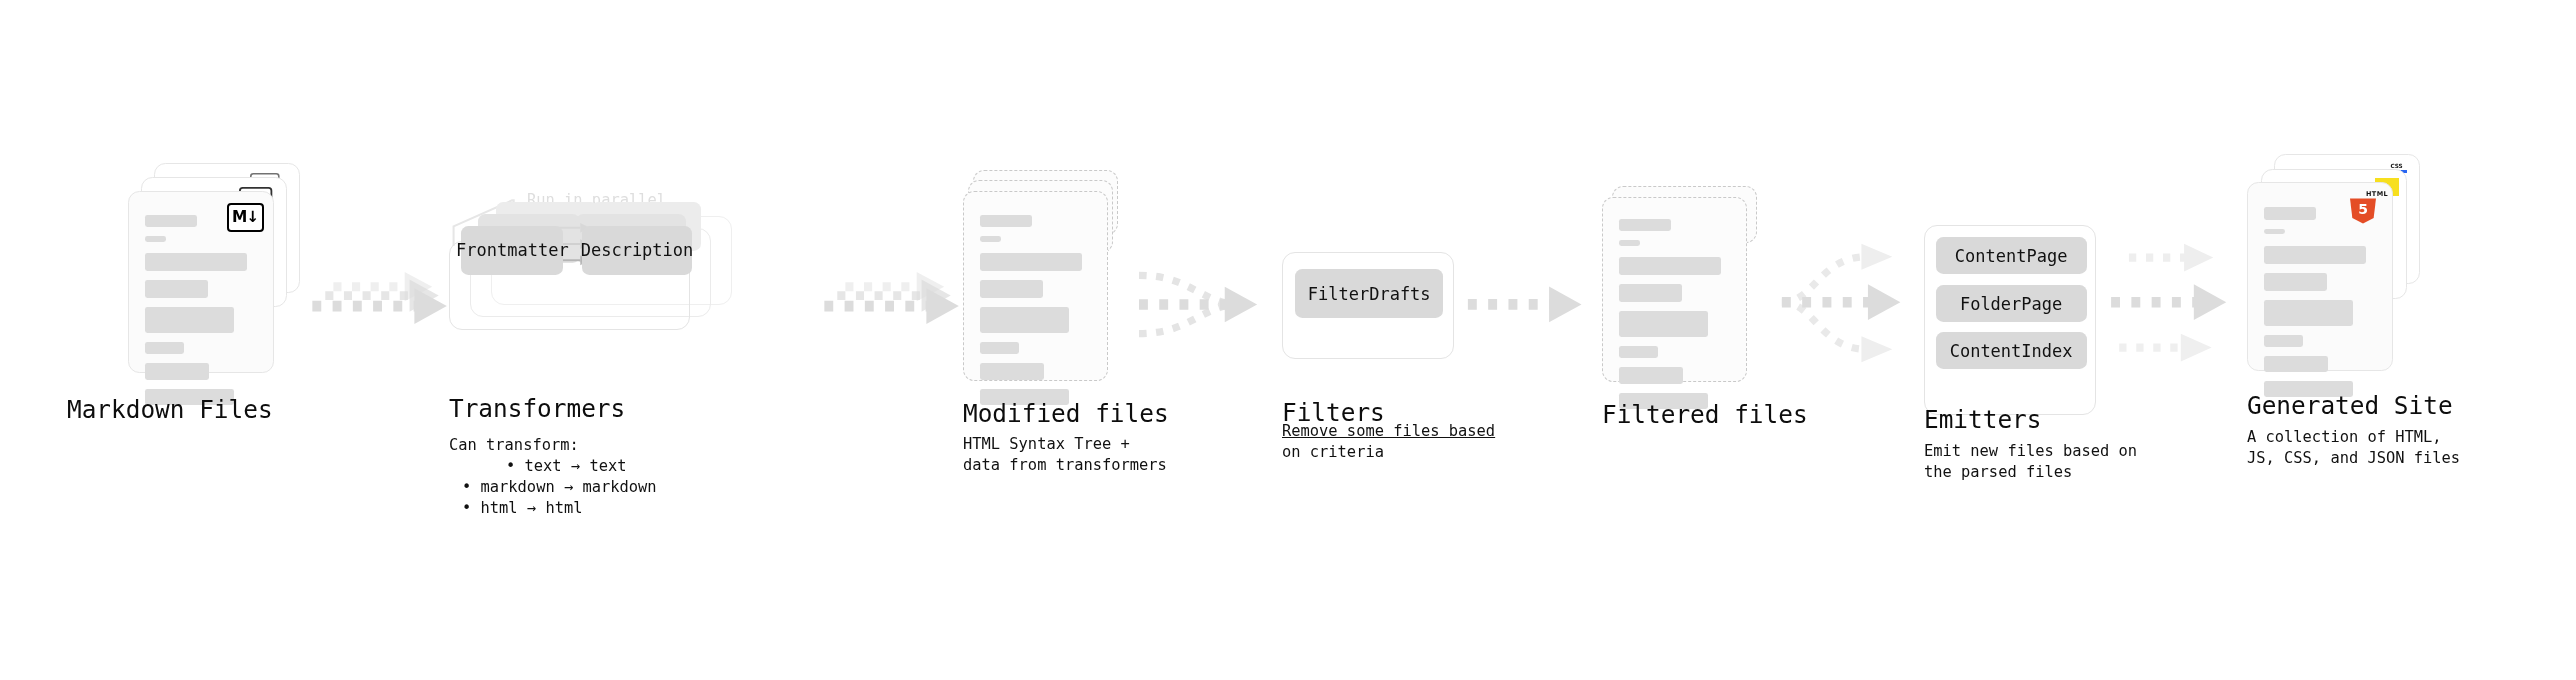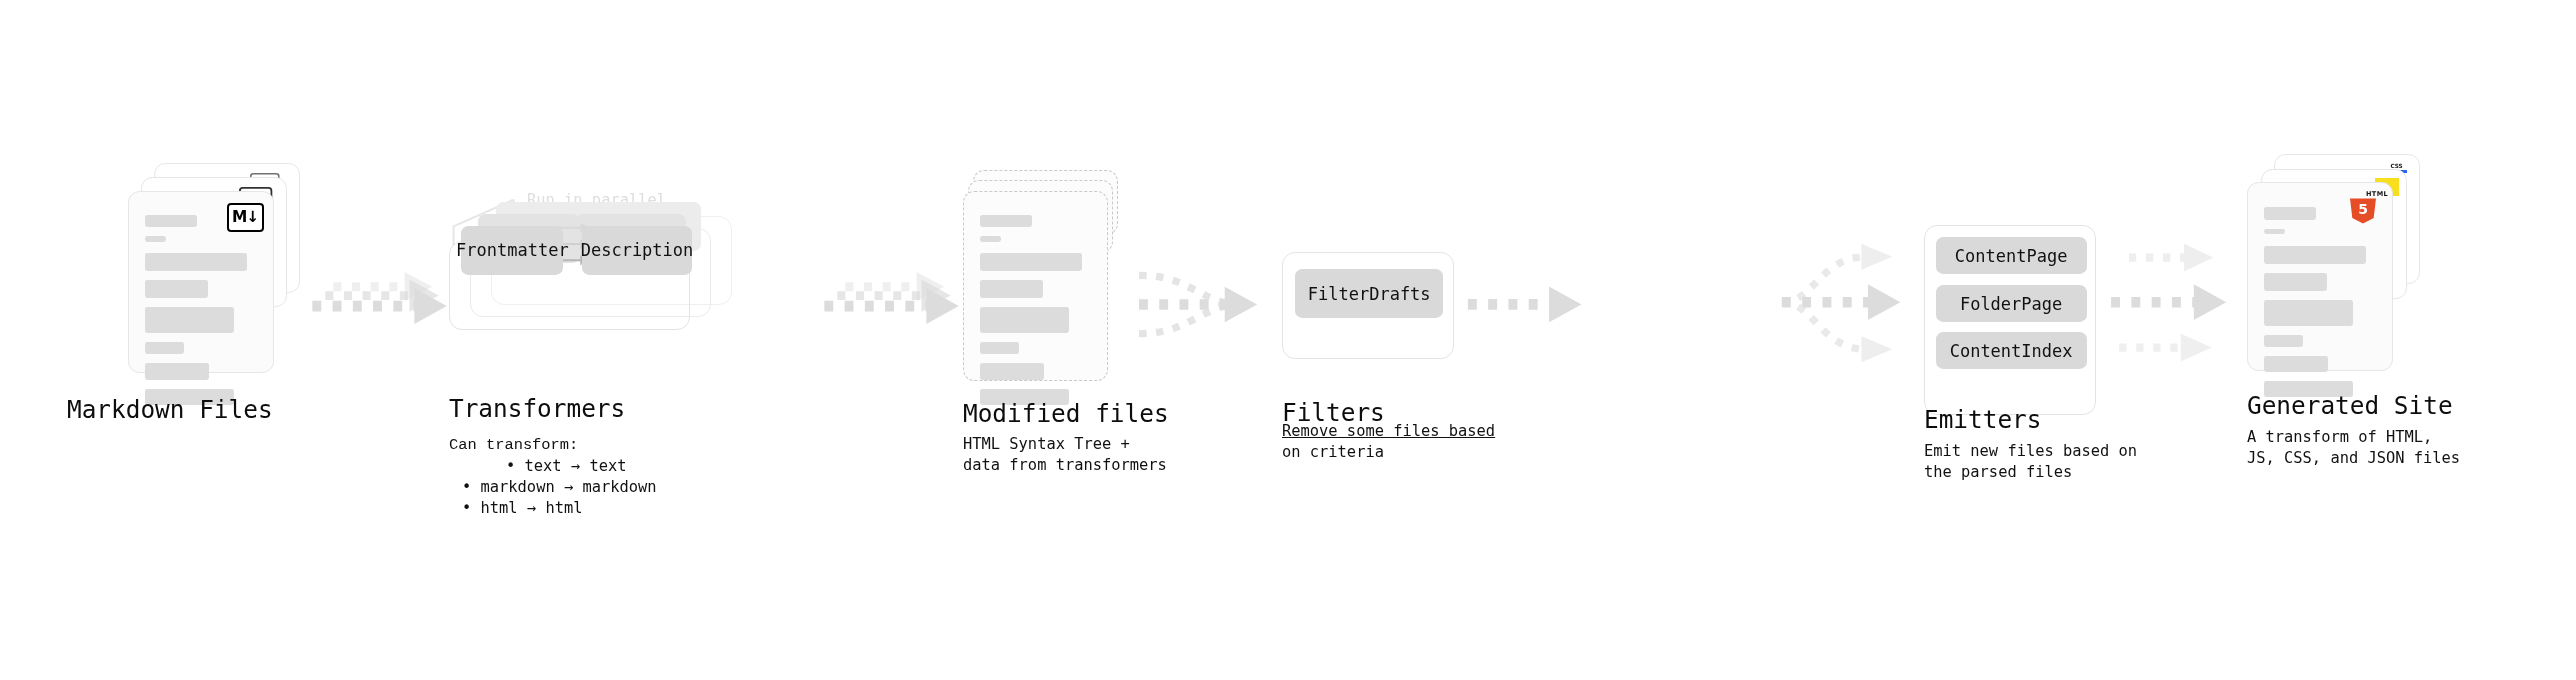--- a/index.html
+++ b/index.html
@@ -182,21 +182,21 @@
           <line x1="0" y1="52" x2="42" y2="52"></line>
             <polygon points="42,46 54,52 42,58" stroke="none"></polygon>
         </g>
       </svg>
 
       <div class="pill" style="left:11.4px;top:-16.3px;width:102px;height:49px;">Frontmatter</div>
       <div class="pill" style="left:132px;top:-16.3px;width:110px;height:49px;">Description</div>
     </div>
 
     <div class="title" style="left:0px;top:203px;">Transformers</div>
-    <div class="sub" style="left:0px;top:244px;font-family:Liberation Mono, monospace;">Can transform:</div>
+    <div class="sub" style="left:0px;top:244px;">Can transform:</div>
     <div class="sub" style="left:13px;top:265px;margin-left:44px;">• text → text</div>
     <div class="sub" style="left:13px;top:286px;">• markdown → markdown</div>
     <div class="sub" style="left:13px;top:307px;">• html → html</div>
   </div>
 
   <svg class="arrowsvg" style="left:821px;top:264px;width:146px;height:81px;" viewBox="0 0 180 100">
     <g stroke="#dcdcdc" stroke-width="11" stroke-dasharray="10 13" fill="#dcdcdc" opacity="0.45">
       <line x1="30" y1="28" x2="122" y2="28"></line>
       <polygon points="118,10 152,28 118,46" stroke="none"></polygon>
     </g>
@@ -252,20 +252,38 @@
     <div class="sub" style="left:0px;top:190px;">on criteria</div>
   </div>
 
   <svg class="arrowsvg" style="left:1463px;top:284px;width:138px;height:57px;" viewBox="0 0 170 70">
     <g stroke="#dcdcdc" stroke-width="13" stroke-dasharray="11 14" fill="#dcdcdc">
       <line x1="6" y1="25" x2="110" y2="25"></line>
       <polygon points="106,3 146,25 106,47" stroke="none"></polygon>
     </g>
   </svg>
 
+  <div class="node" style="left:1602px;top:163px;">
+    <div class="cardstack" style="width:171px;height:260px;">
+      <div class="card dashed" style="left:9.8px;top:23px;width:145px;height:57px;"></div>
+      <div class="card dashed" style="left:0px;top:34px;width:145px;height:185px;">
+        <div class="card-body" style="padding:21px 16.3px;">
+          <div class="ln" style="width:52px;height:12.2px;"></div>
+          <div class="ln" style="width:20.3px;height:5.7px;margin-bottom:11.4px;"></div>
+          <div class="ln" style="width:102px;height:18px;"></div>
+          <div class="ln" style="width:63px;height:18px;"></div>
+          <div class="ln" style="width:89px;height:26px;"></div>
+          <div class="ln" style="width:39px;height:12.2px;"></div>
+          <div class="ln" style="width:64px;height:16.3px;"></div>
+          <div class="ln" style="width:89px;height:16.3px;"></div>
+        </div>
+      </div>
+    </div>
+    <div class="title" style="left:0px;top:237px;">Filtered files</div>
+  </div>
 
   <svg class="arrowsvg" style="left:1780px;top:234px;width:145px;height:138px;" viewBox="0 0 178 170">
     <g fill="none" stroke="#e9e9e9" stroke-width="9" stroke-dasharray="9 12">
       <path d="M2 84 C 42 84, 48 30, 104 28"></path>
       <path d="M2 84 C 42 84, 48 140, 104 142"></path>
     </g>
     <g fill="#eeeeee">
       <polygon points="100,12 138,28 100,44"></polygon>
       <polygon points="100,126 138,142 100,158"></polygon>
     </g>
@@ -323,18 +341,18 @@
         </div>
         <div class="badge html5" style="left:101px;top:8.1px;">
           <span class="cap">HTML</span>
           <span class="shield">
               <span>5</span>
             </span>
         </div>
       </div>
     </div>
     <div class="title" style="left:0px;top:237px;">Generated Site</div>
-    <div class="sub" style="left:0px;top:273px;">A transform of HTML,</div>
+    <div class="sub" style="left:0px;top:273px;">A collection of HTML,</div>
     <div class="sub" style="left:0px;top:294px;">JS, CSS, and JSON files</div>
   </div>
 
 </div>
 
 
 </body></html>

